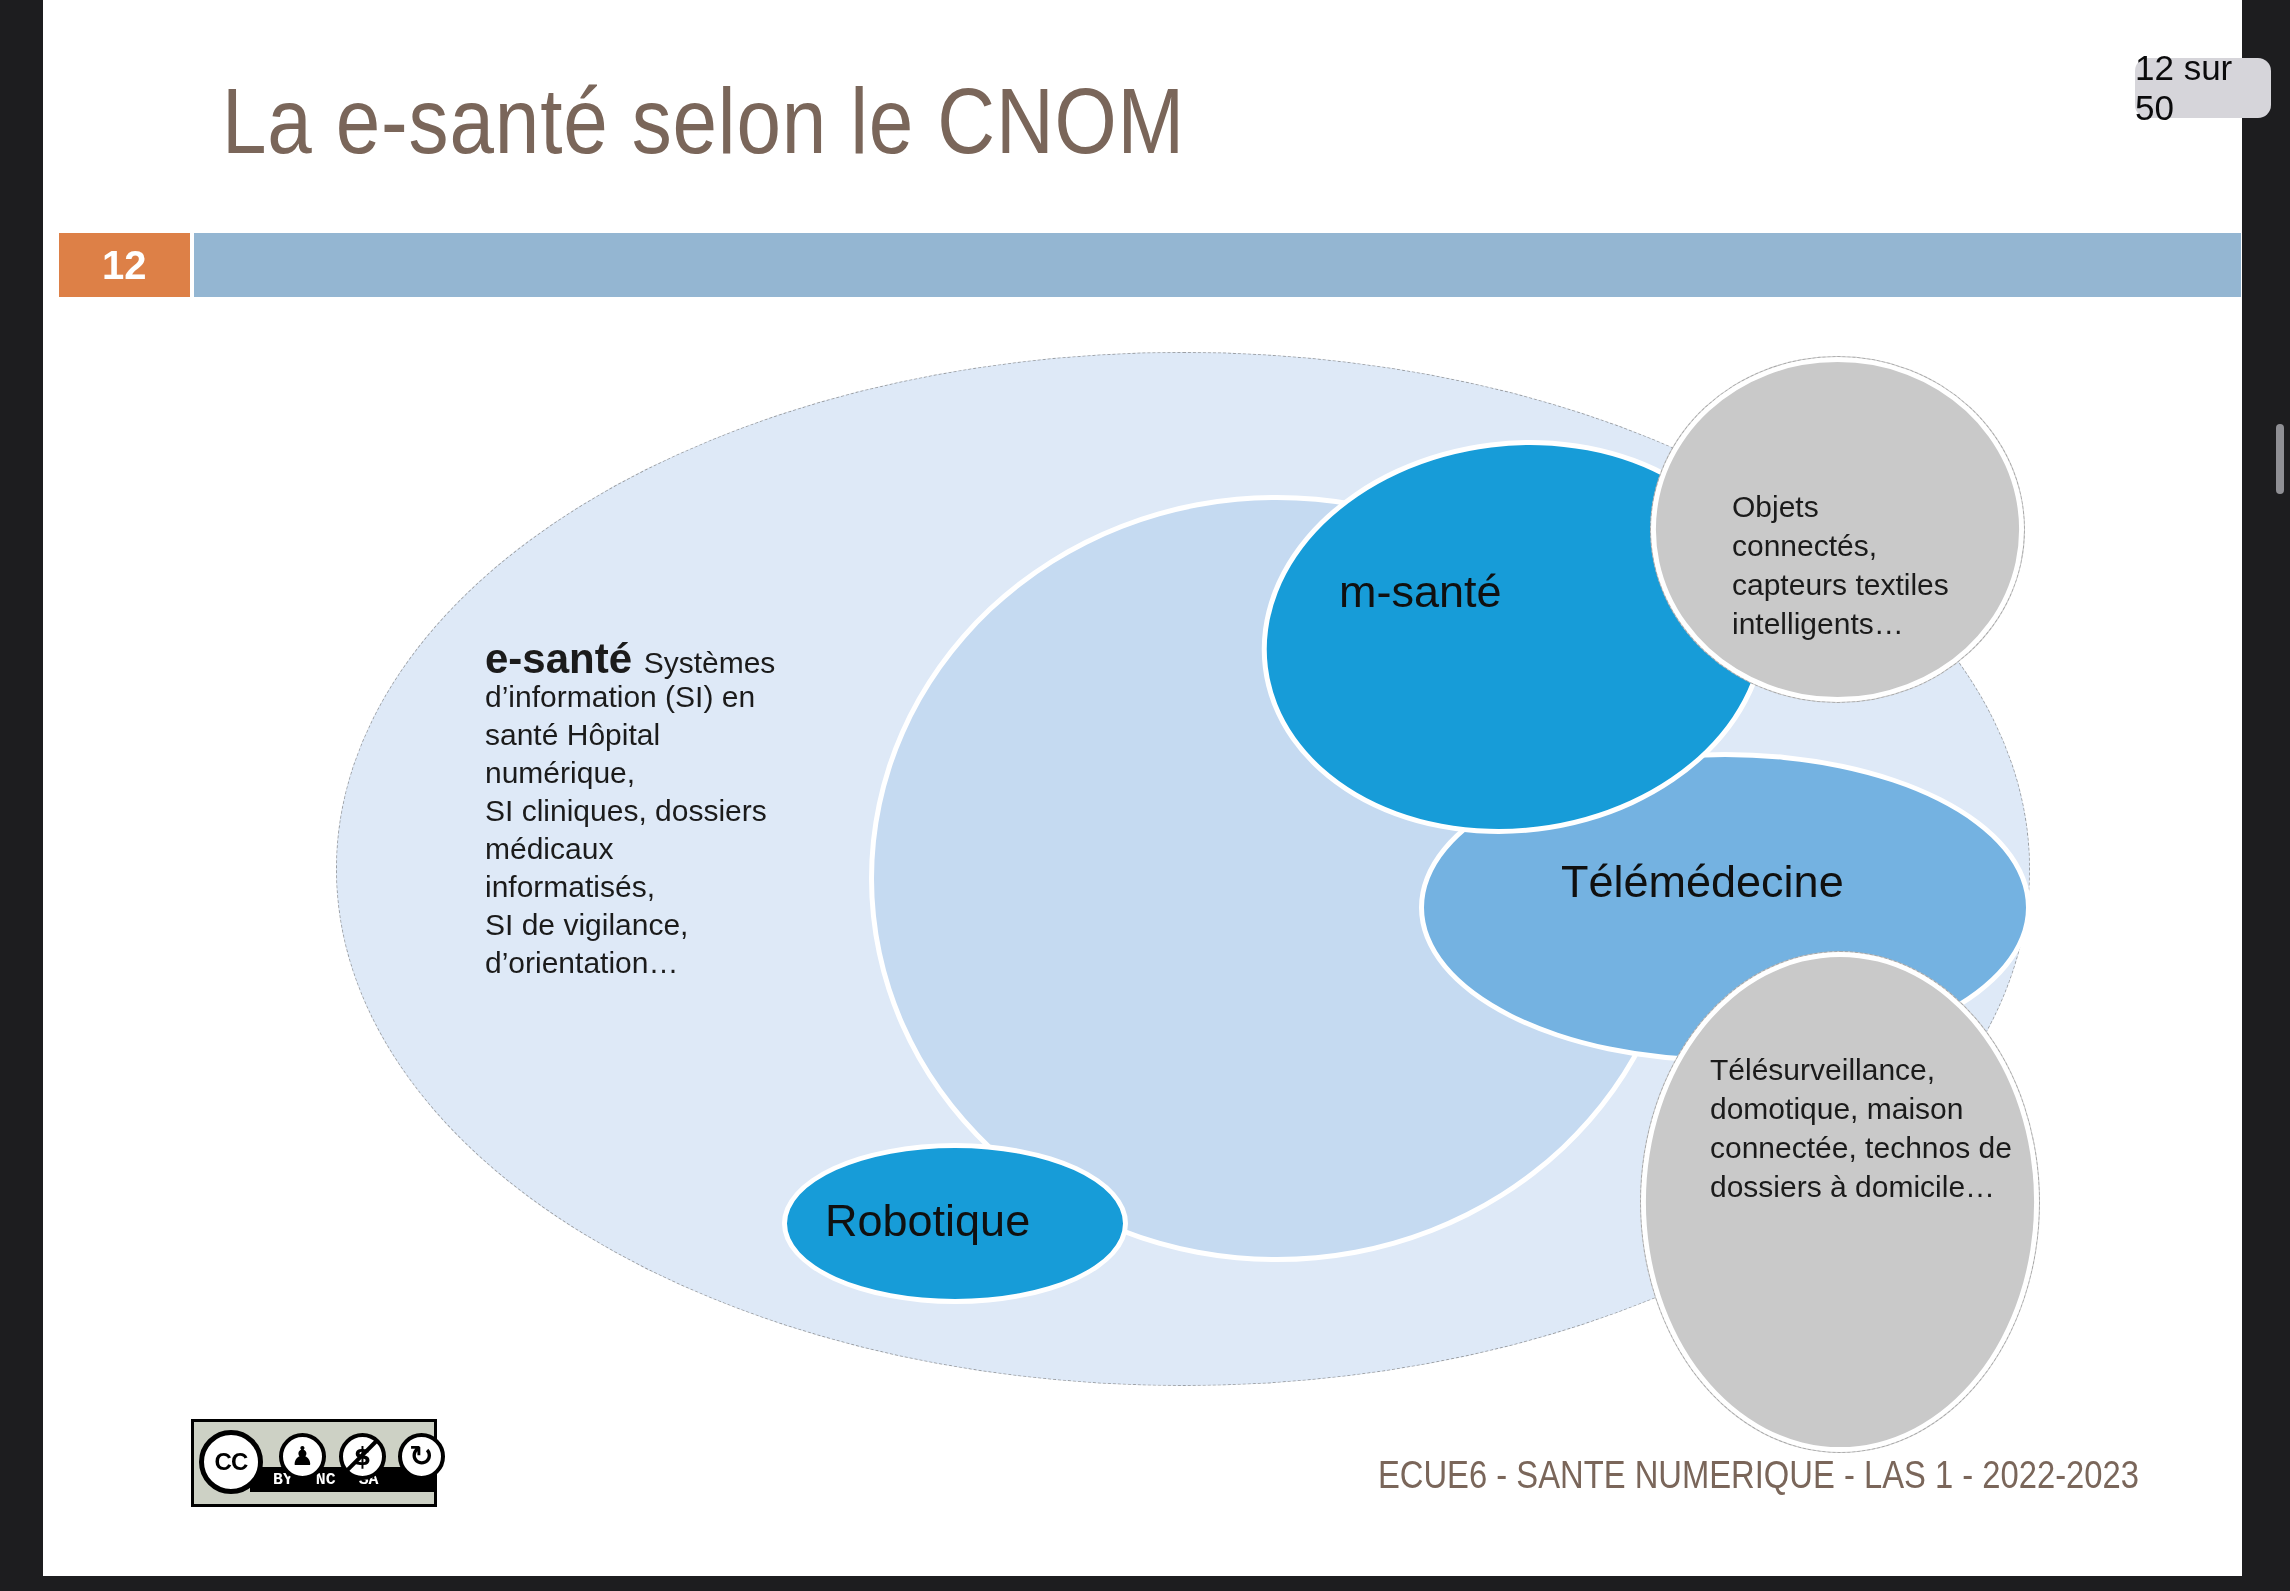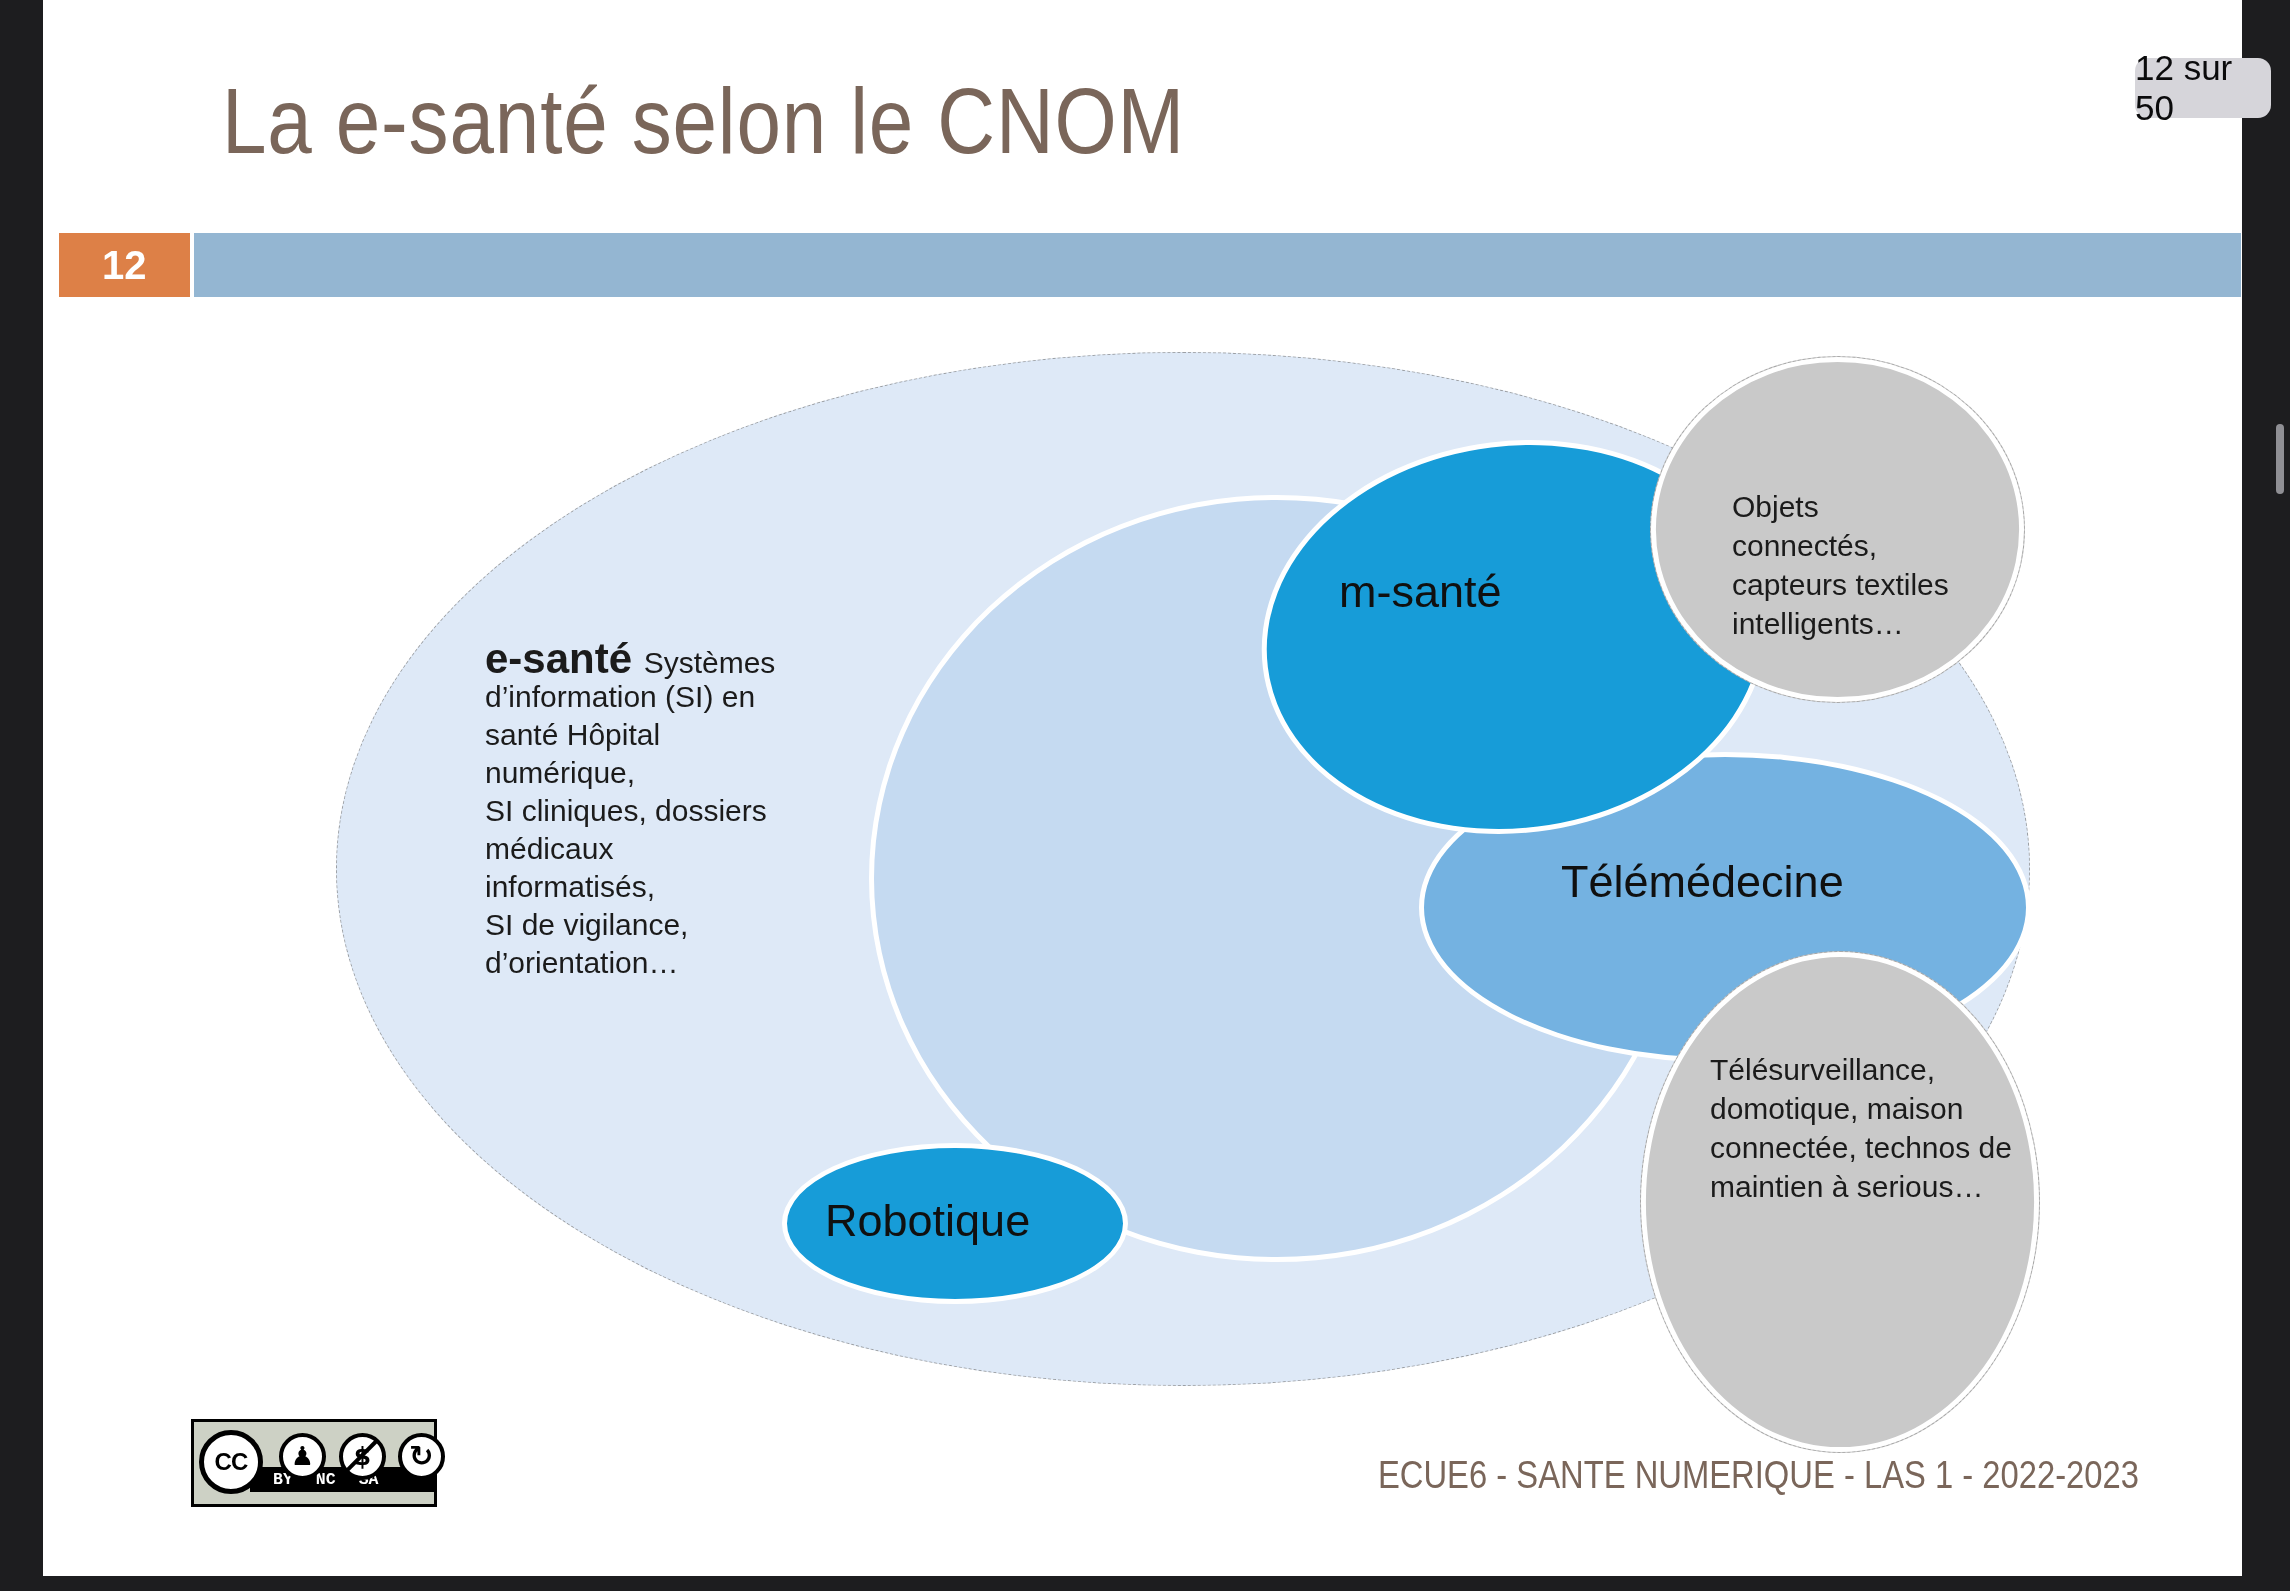--- a/index.html
+++ b/index.html
@@ -112,21 +112,21 @@
       <div class="line">Objets</div>
       <div class="line">connectés,</div>
       <div class="line">capteurs textiles</div>
       <div class="line">intelligents…</div>
     </div>
 
     <div class="tb gray-text telesurv-text">
       <div class="line">Télésurveillance,</div>
       <div class="line">domotique, maison</div>
       <div class="line">connectée, technos de</div>
-      <div class="line">maintien à serious…</div>
+      <div class="line">dossiers à domicile…</div>
     </div>
 
     <div class="cc-badge">
       <div class="cc-strip">
         <span>BY</span>
         <span>NC</span>
         <span>SA</span>
       </div>
       <div class="cc-big">CC</div>
       <div class="cc-ic cc-by">♟</div>

